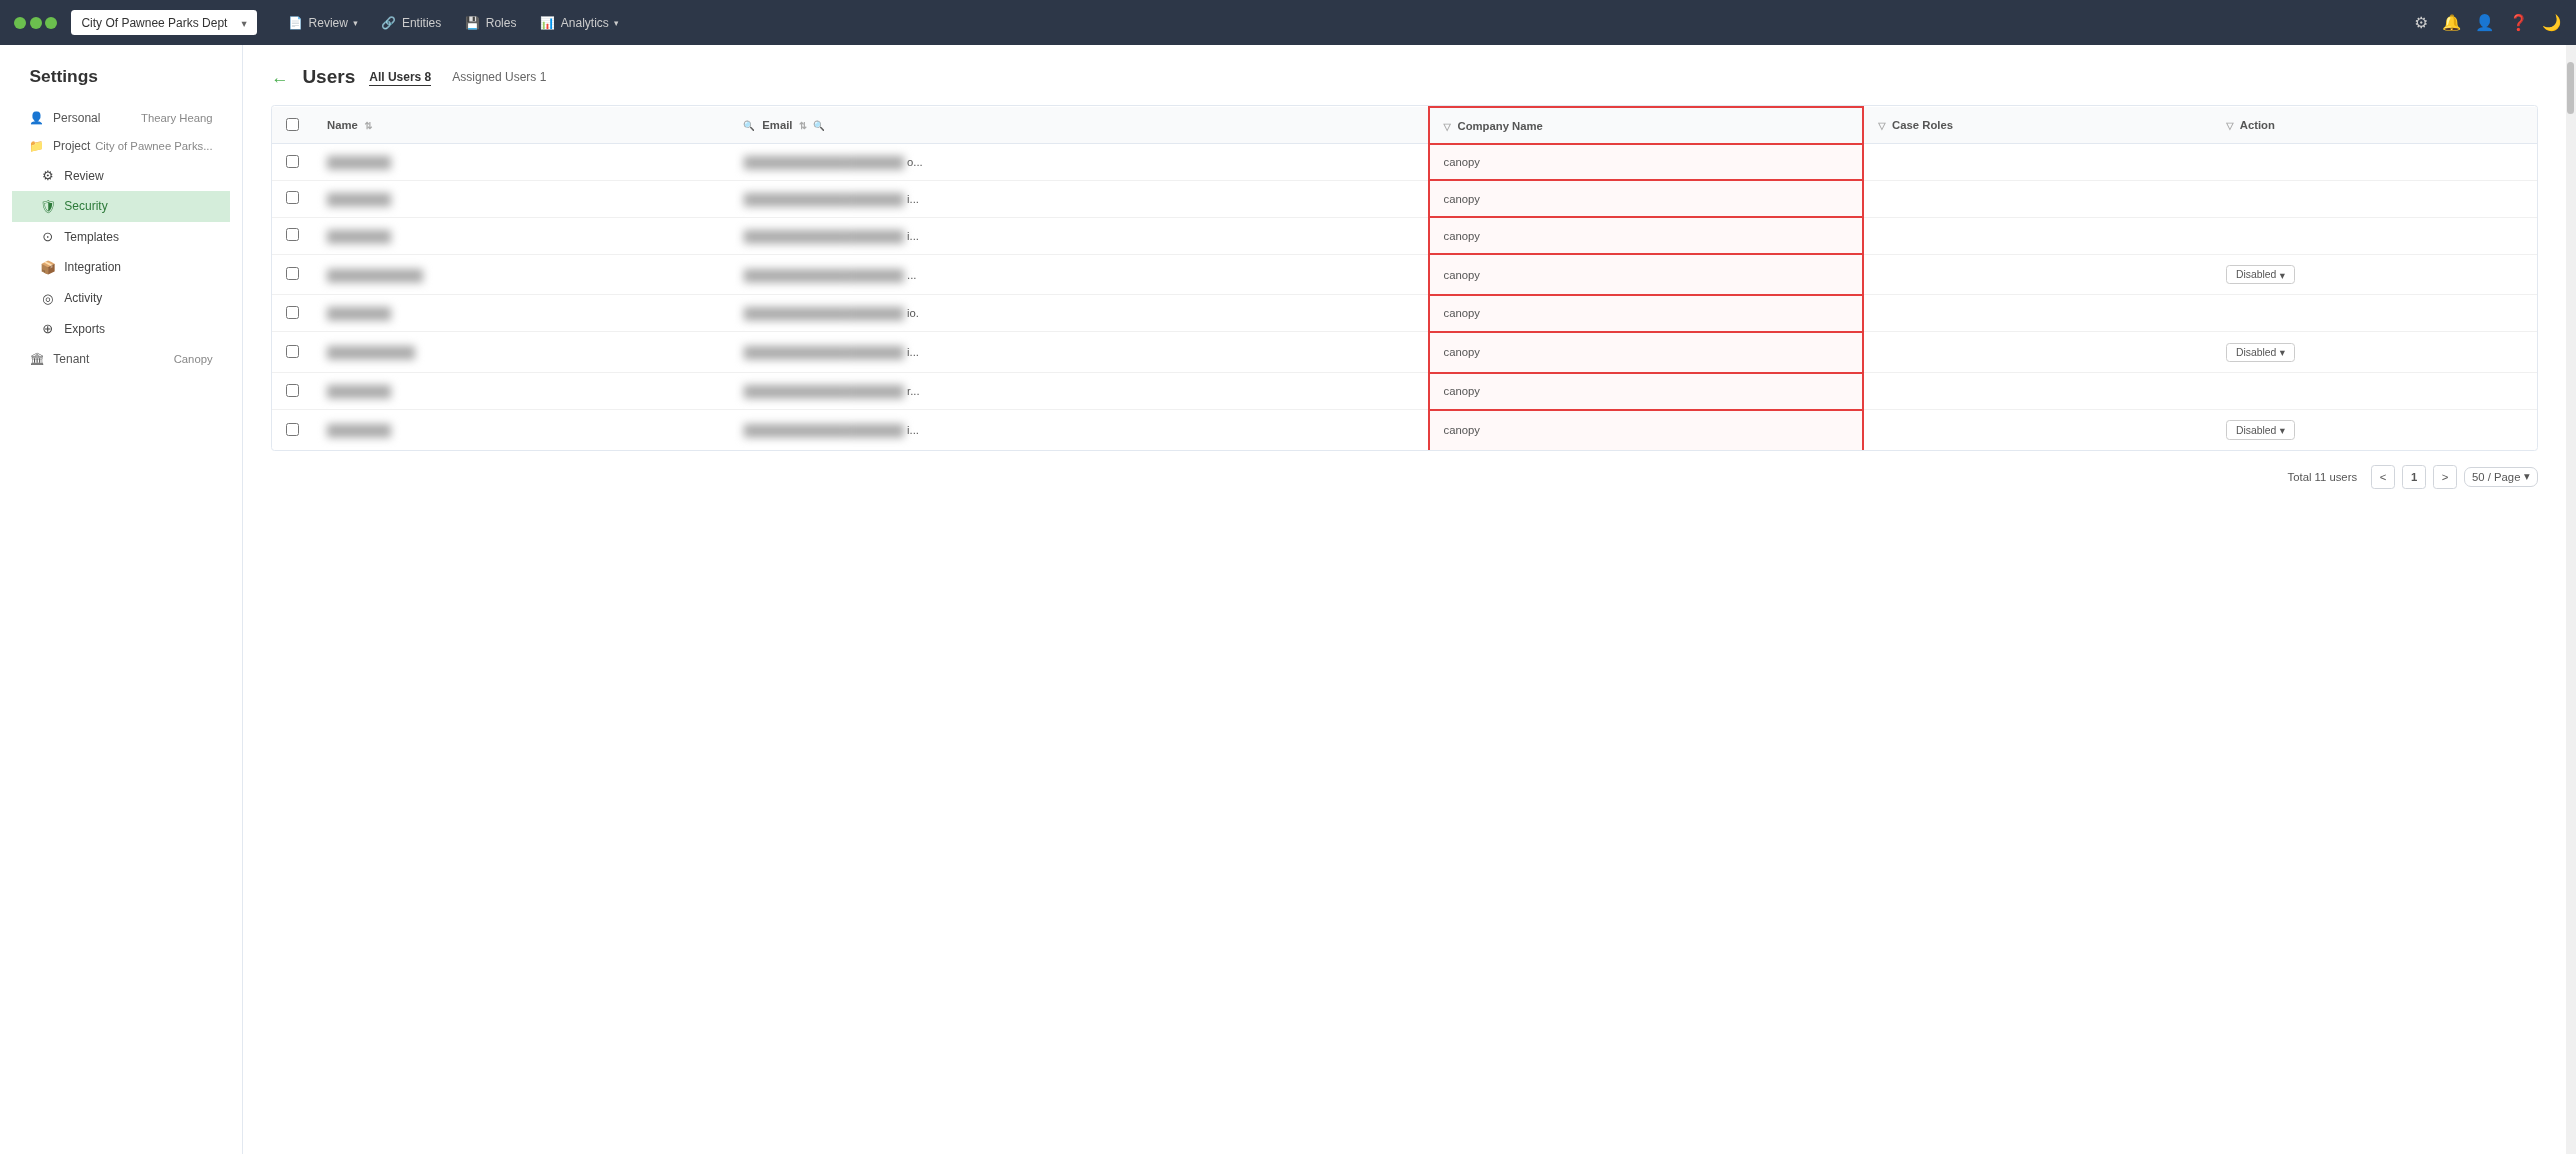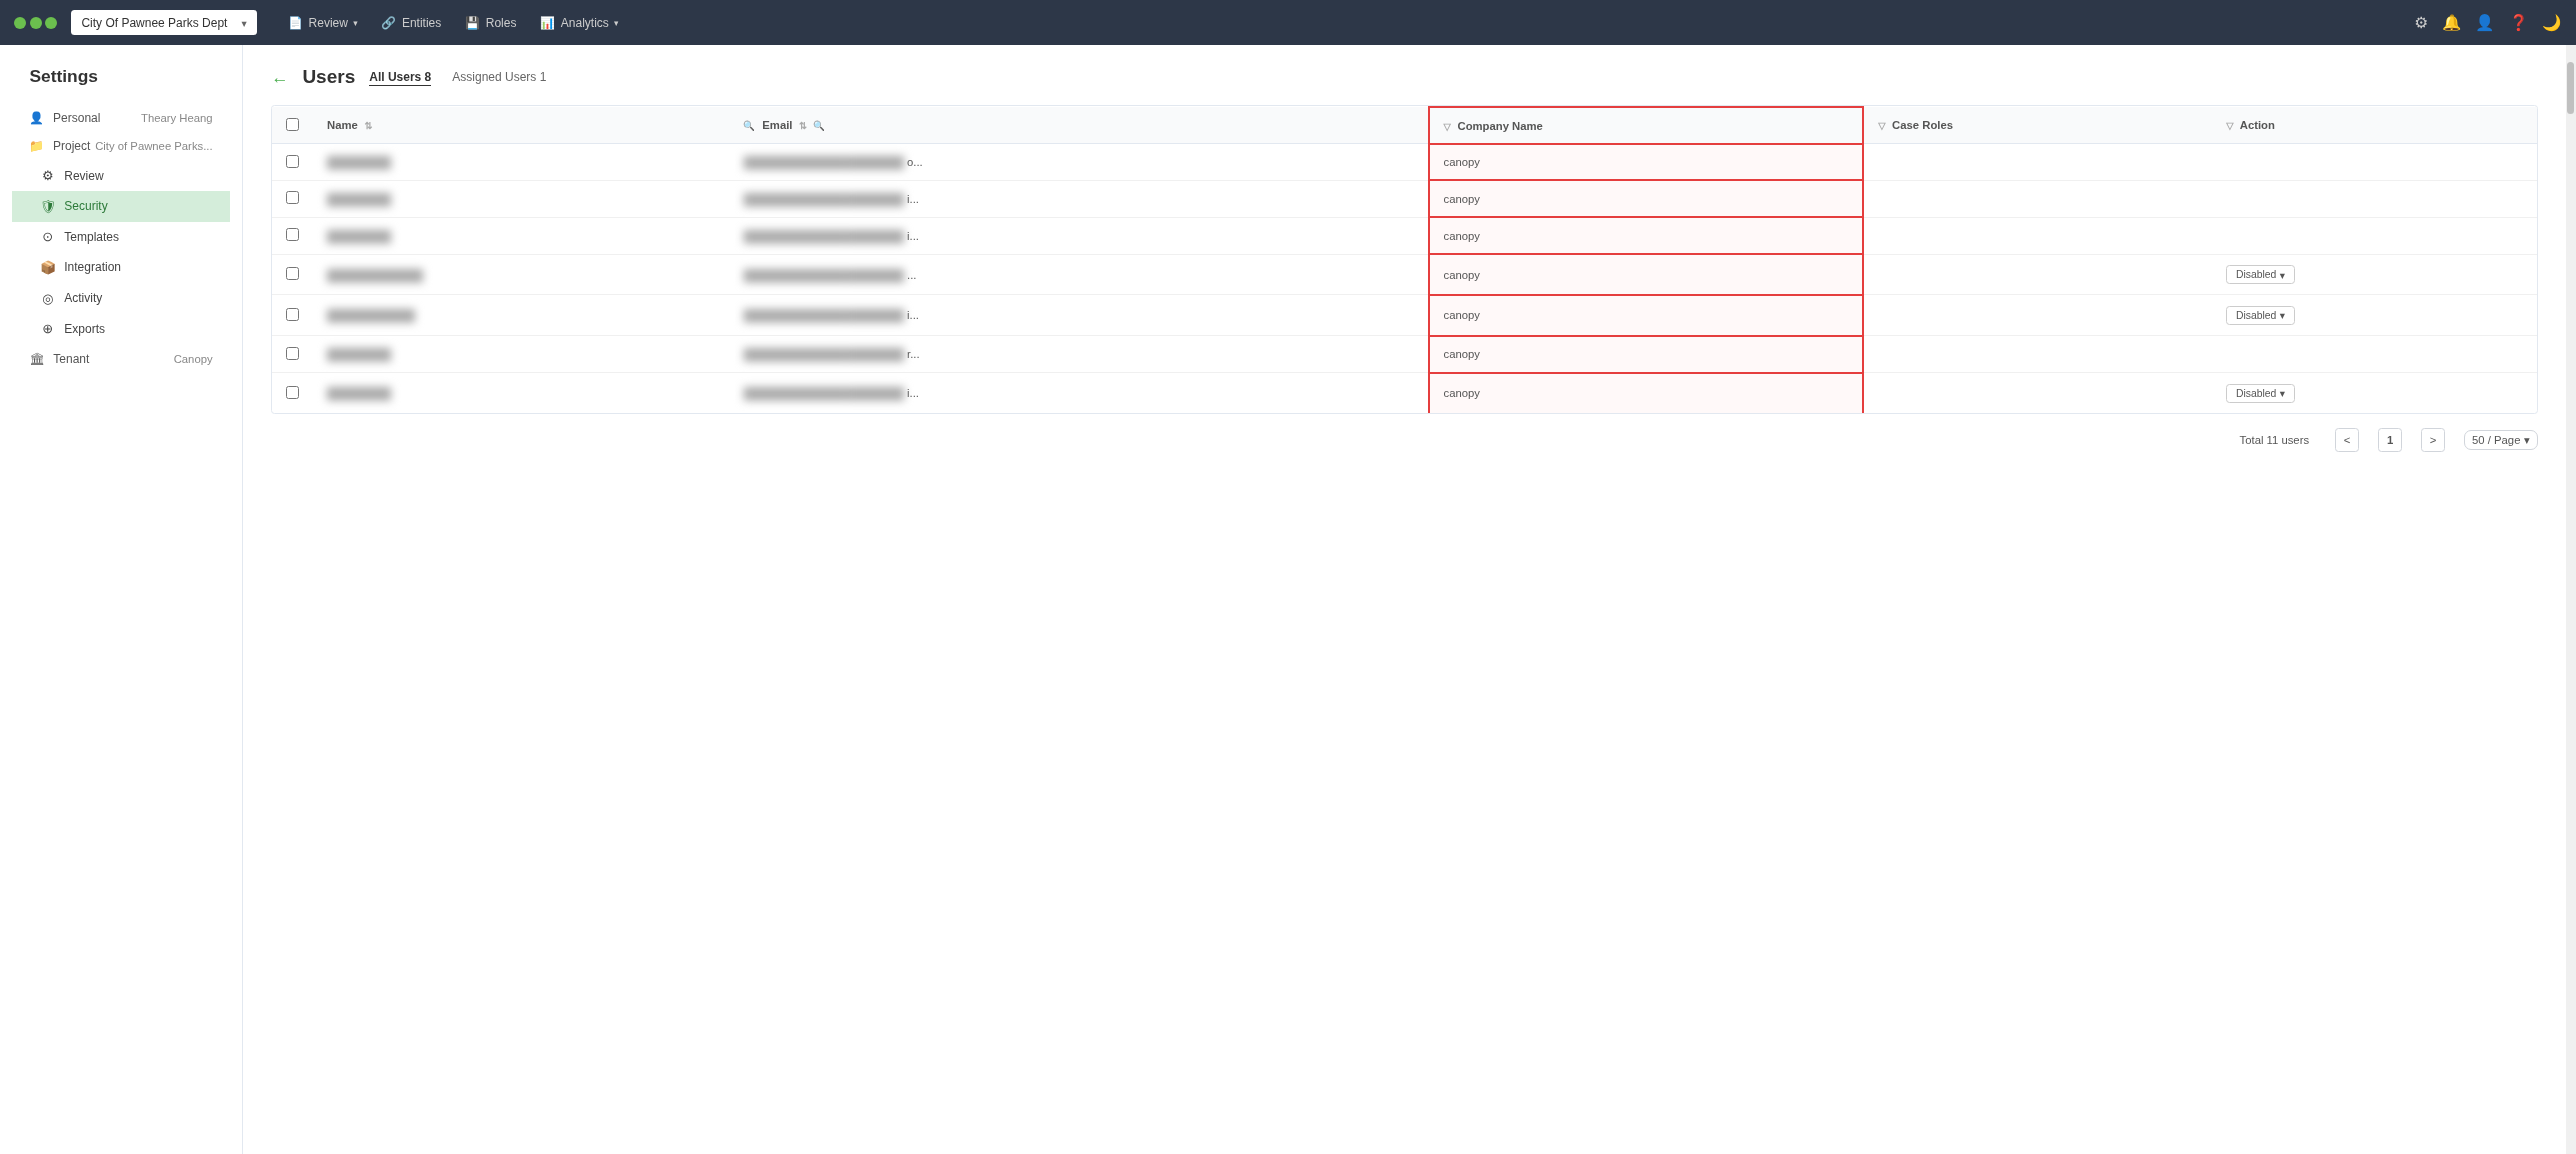--- a/index.html
+++ b/index.html
@@ -73,21 +73,21 @@
     .blurred { filter: blur(4.3px); user-select: none; color: #aaa; }
     .check-cell { width: 31px; }
     .company-col { border: 2.2px solid #e53e3e; }
     .company-cell { background: #fff9f9; }
     .disabled-badge {
       display: inline-flex; align-items: center; gap: 3.5px; border: 0.9px solid #ccc;
       border-radius: 3.5px; padding: 2.6px 8.7px; font-size: 10.4px; color: #555; cursor: pointer;
     }
 
     
-    .pagination { display: flex; align-items: center; justify-content: flex-end; margin-top: 14px; gap: 19px; font-size: 11.3px; color: #555; }
+    .pagination { display: flex; align-items: center; justify-content: flex-end; margin-top: 14px; gap: 7px; font-size: 11.3px; color: #555; }
     .pagination .total { margin-right: 7px; }
     .page-btn { border: 0.9px solid #d1d5db; border-radius: 3.5px; width: 24px; height: 24px; display: flex; align-items: center; justify-content: center; cursor: pointer; background: white; font-size: 11.3px; }
     .page-btn.active { background: white; font-weight: 600; }
     .page-size { border: 0.9px solid #d1d5db; border-radius: 7px; padding: 2.6px 7px; cursor: pointer; display: flex; align-items: center; gap: 3.5px; background: white; justify-content: space-between; }
 
     
     .scrollbar-area { width: 10.4px; background: #f0f0f0; flex-shrink: 0; position: relative; }
     .scrollbar-thumb { width: 7px; height: 52px; background: #c0c0c0; border-radius: 3.5px; position: absolute; top: 17.4px; left: 1.7px; }
   </style>
 </head>
@@ -313,20 +313,39 @@
                   <span>Disabled</span>
                   <span>▾</span>
                 </div>
       </td>
     </tr>
             <tr>
       <td class="check-cell">
         <input type="checkbox" style="">
       </td>
       <td>
+        <span class="blurred">████████</span>
+      </td>
+      <td>
+        <span class="blurred">████████████████████</span>
+        <span>io.</span>
+      </td>
+      <td class="company-col company-cell">
+        <span>canopy</span>
+      </td>
+      <td></td>
+      <td>
+        
+      </td>
+    </tr>
+            <tr>
+      <td class="check-cell">
+        <input type="checkbox" style="">
+      </td>
+      <td>
         <span class="blurred">███████████</span>
       </td>
       <td>
         <span class="blurred">████████████████████</span>
         <span>i...</span>
       </td>
       <td class="company-col company-cell">
         <span>canopy</span>
       </td>
       <td></td>

